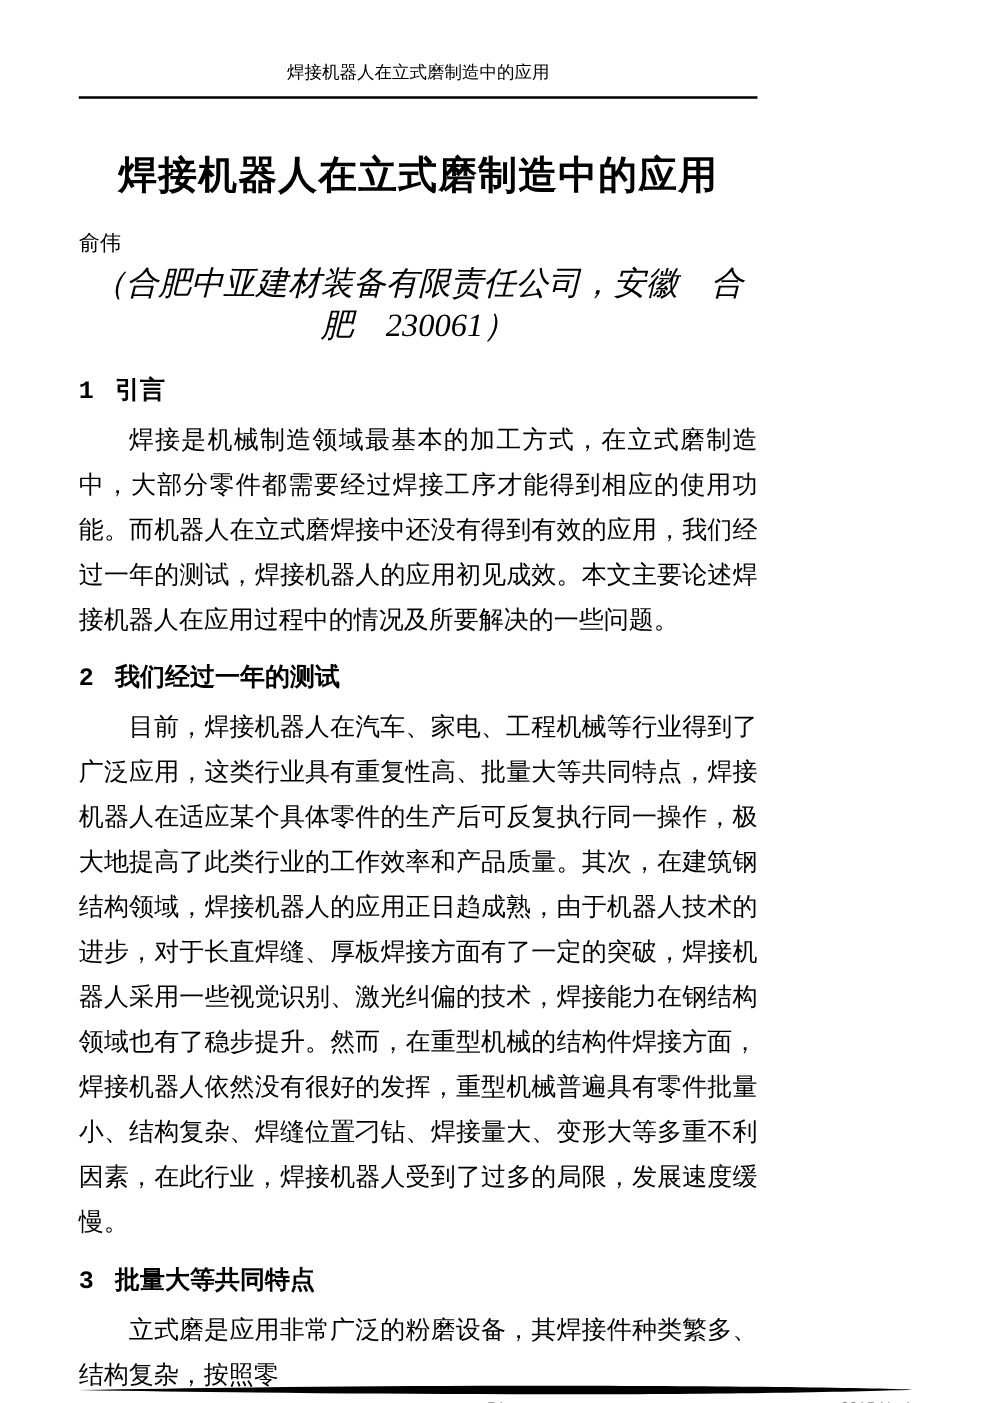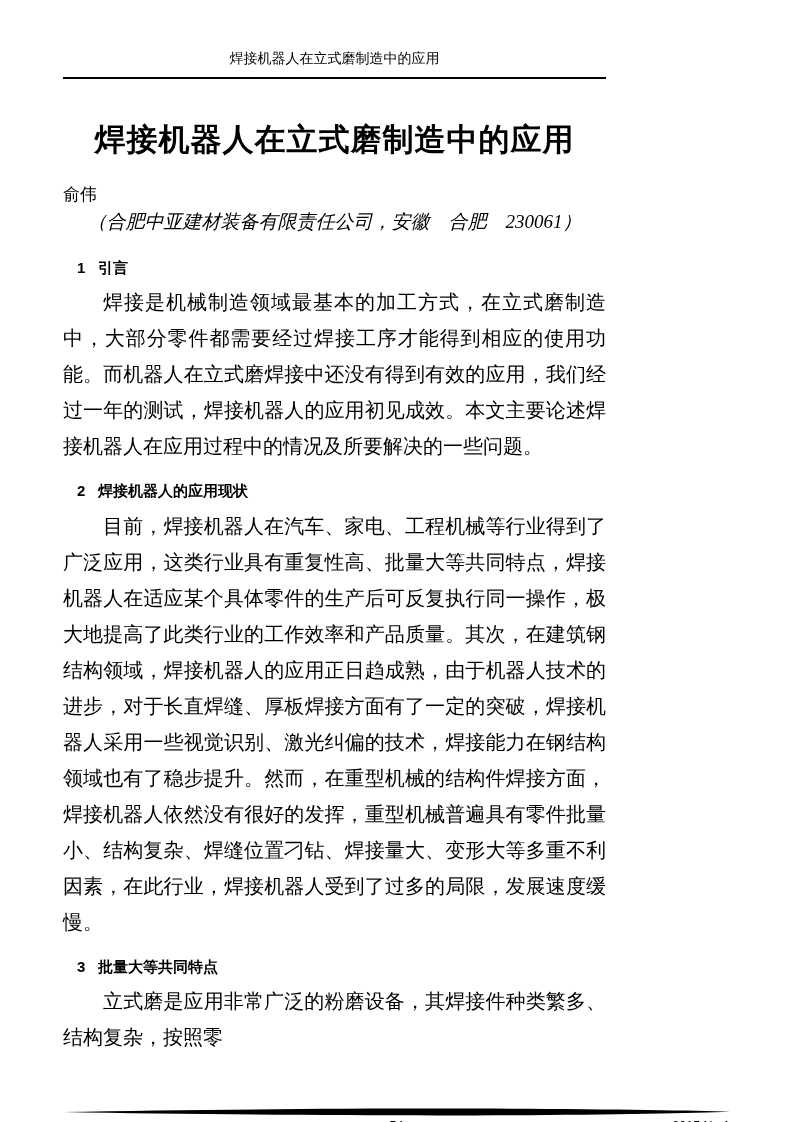--- a/index.html
+++ b/index.html
@@ -34,31 +34,30 @@
   .author {
     margin-top: 24px;
     text-align: left;
     font-size: 17px;
     line-height: 1.25;
   }
   .affiliation {
     margin-top: 5px;
     text-align: center;
     font-style: italic;
-    font-size: 19px;
+    font-size: 26px;
     line-height: 1.3;
   }
   .section-heading {
-    font-family: Liberation Sans, sans-serif;
+    font-family: Liberation Mono, monospace;
     font-weight: bold;
-    font-size: 15px;
+    font-size: 20px;
     line-height: 1.3;
     margin-top: 17px;
     margin-bottom: 7px;
-    margin-left: 14px;
   }
   .section-heading .sec-num { display: inline-block; margin-right: 0.85em; }
   .section-heading.first { margin-top: 23px; }
   .body-par {
     font-size: 20px;
     line-height: 36px;
     text-align: justify;
     text-justify: inter-character;
     text-indent: 2em;
   }
@@ -90,21 +89,21 @@
   <div class="author">俞伟</div>
 
   <div class="affiliation">（合肥中亚建材装备有限责任公司，安徽　合肥　230061）</div>
 
   <h2 class="section-heading first">
     <span class="sec-num">1</span><span>引言</span>
   </h2>
   <p class="body-par">焊接是机械制造领域最基本的加工方式，在立式磨制造中，大部分零件都需要经过焊接工序才能得到相应的使用功能。而机器人在立式磨焊接中还没有得到有效的应用，我们经过一年的测试，焊接机器人的应用初见成效。本文主要论述焊接机器人在应用过程中的情况及所要解决的一些问题。</p>
 
   <h2 class="section-heading">
-    <span class="sec-num">2</span><span>焊接机器人的应用现状</span>
+    <span class="sec-num">2</span><span>我们经过一年的测试</span>
   </h2>
   <p class="body-par">目前，焊接机器人在汽车、家电、工程机械等行业得到了广泛应用，这类行业具有重复性高、批量大等共同特点，焊接机器人在适应某个具体零件的生产后可反复执行同一操作，极大地提高了此类行业的工作效率和产品质量。其次，在建筑钢结构领域，焊接机器人的应用正日趋成熟，由于机器人技术的进步，对于长直焊缝、厚板焊接方面有了一定的突破，焊接机器人采用一些视觉识别、激光纠偏的技术，焊接能力在钢结构领域也有了稳步提升。然而，在重型机械的结构件焊接方面，焊接机器人依然没有很好的发挥，重型机械普遍具有零件批量小、结构复杂、焊缝位置刁钻、焊接量大、变形大等多重不利因素，在此行业，焊接机器人受到了过多的局限，发展速度缓慢。</p>
 
   <h2 class="section-heading">
     <span class="sec-num">3</span><span>批量大等共同特点</span>
   </h2>
   <p class="body-par">立式磨是应用非常广泛的粉磨设备，其焊接件种类繁多、结构复杂，按照零</p>
 
   <div class="footer">
     <svg class="footer-rule-svg" viewBox="0 0 667 8" preserveAspectRatio="none" aria-hidden="true">

